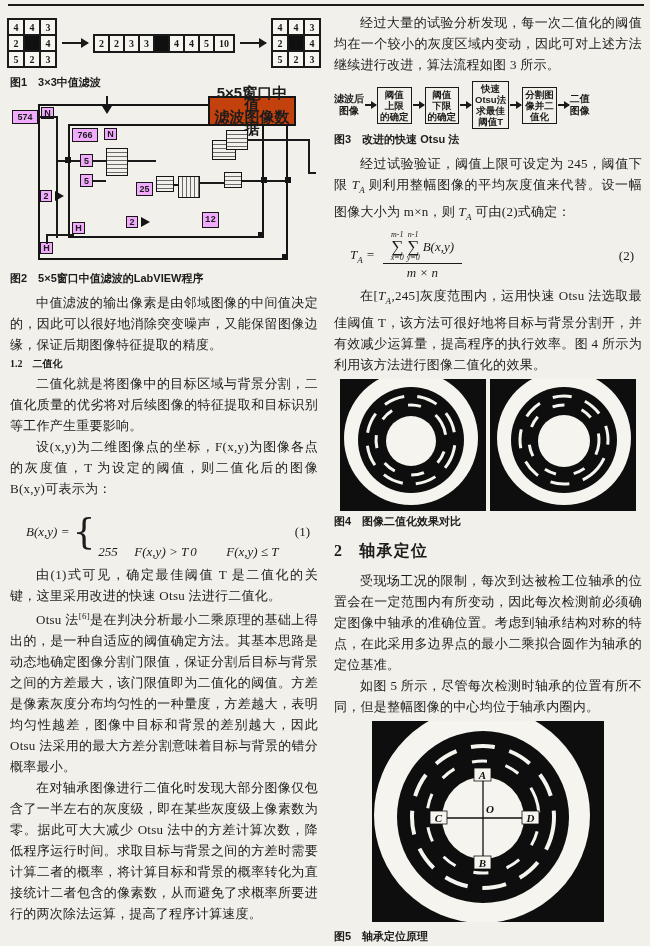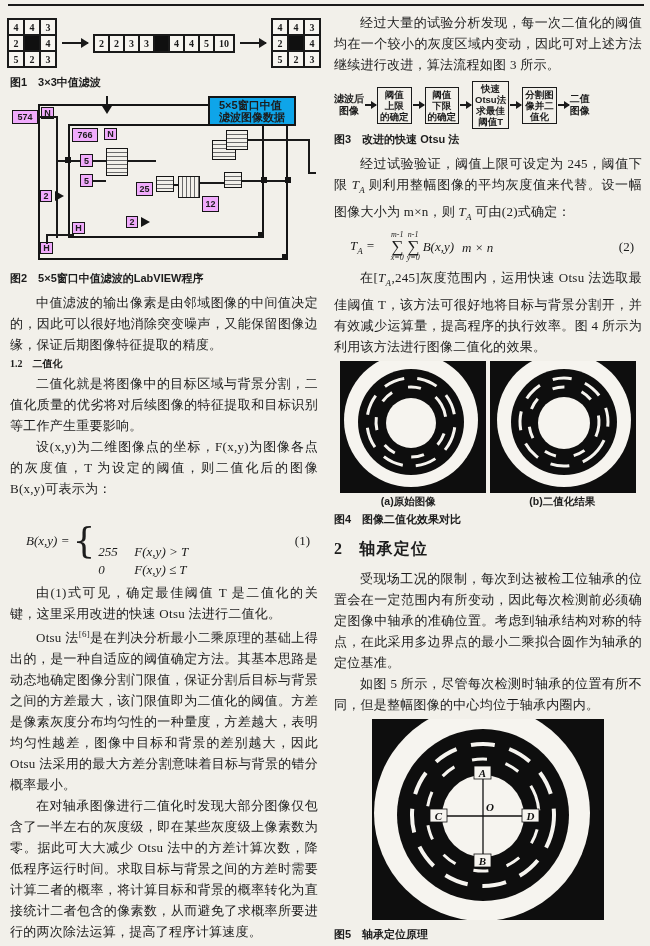--- a/index.html
+++ b/index.html
@@ -33,30 +33,30 @@
   
   .fig2 { position:relative; width:306px; height:172px; margin-top:4px; }
   .lvframe { position:absolute; border:2px solid #151515; }
   .lvbox { position:absolute; border:1.5px solid #151515; background:#f0abfc; display:flex; align-items:center; justify-content:center; font-weight:bold; font-size:9px; font-family:"Liberation Sans",sans-serif; }
   .lvicon { position:absolute; border:1.5px solid #151515; background:repeating-linear-gradient(180deg,#f2f0ea 0 3px,#6a6a6a 3px 4px); }
   .lvicon.vert { background:repeating-linear-gradient(90deg,#f2f0ea 0 3px,#6a6a6a 3px 4px); }
   .wire { position:absolute; background:#1a1a1a; }
   .tri { position:absolute; width:0; height:0; border-left:9px solid #151515; border-top:5px solid transparent; border-bottom:5px solid transparent; }
   .tridown { position:absolute; width:0; height:0; border-top:8px solid #151515; border-left:5px solid transparent; border-right:5px solid transparent; }
   .tunnel { position:absolute; width:6px; height:6px; background:#151515; }
-  .lvlabel { position:absolute; border:2px solid #151515; background:#0ea5e9; font-weight:bold; font-size:11px; line-height:12px; white-space:pre-line; display:flex; align-items:center; justify-content:center; font-family:"Liberation Sans",sans-serif; }
+  .lvlabel { position:absolute; border:2px solid #151515; background:#c2410c; font-weight:bold; font-size:15px; line-height:12px; text-align:center; white-space:pre-line; display:flex; align-items:center; justify-content:center; font-family:"Liberation Sans",sans-serif; }
 
   
   .equation { display:flex; align-items:center; font-size:13px; margin:4px 8px 4px 16px; }
   .equation .eqnum { margin-left:auto; font-style:normal; }
   .brace { font-size:36px; font-weight:400; line-height:1; margin:0 3px; font-family:"DejaVu Serif",serif; }
-  .cases { display:flex; flex-direction:column; gap:2px;margin-top:41px; }
+  .cases { display:flex; flex-direction:row; gap:2px;margin-top:41px; }
   .case { display:flex; }
   .case .val { width:36px; }
-  .frac { display:inline-flex; flex-direction:row; align-items:center; margin-left:8px; }
+  .frac { display:inline-flex; flex-direction:column; align-items:center; margin-left:8px; }
   .numer { display:flex; align-items:center; gap:3px; padding:0 8px 1px; }
   .fracline { align-self:stretch; border-top:1.2px solid #1c1c1c; }
   .denom { padding-top:1px; font-style:italic; }
   .sum { display:inline-flex; flex-direction:column; align-items:center; line-height:1; }
   .sum .lim { font-size:8px; font-style:italic; }
   .sum .sigma { font-size:17px; line-height:15px; }
 
   
   .flow { display:flex; align-items:center; margin:6px 0 2px; }
   .fbox { border:1.5px solid #1a1a1a; padding:1px 2px; text-align:center; font-size:9.5px; line-height:11px; white-space:pre-line; font-weight:bold; font-family:"Liberation Sans",sans-serif; flex-shrink:0; }
@@ -138,21 +138,21 @@
           <div class="lvbox" style="left:70px;top:58px;width:13px;height:13px;">5</div>
           <div class="lvbox" style="left:70px;top:78px;width:13px;height:13px;">5</div>
           <div class="wire" style="left:83px;top:64px;width:13px;height:1.5px;"></div>
           <div class="wire" style="left:83px;top:84px;width:13px;height:1.5px;"></div>
           <div class="lvicon" style="left:96px;top:52px;width:22px;height:28px;"></div>
           <div class="wire" style="left:118px;top:64px;width:28px;height:1.5px;"></div>
           <div class="lvbox" style="left:126px;top:86px;width:17px;height:14px;">25</div>
           <div class="lvicon" style="left:146px;top:80px;width:18px;height:16px;"></div>
           <div class="lvicon vert" style="left:168px;top:80px;width:22px;height:22px;"></div>
           <div class="wire" style="left:164px;top:88px;width:4px;height:1.5px;"></div>
-          <div class="lvbox" style="left:192px;top:100px;width:17px;height:16px;">12</div>
+          <div class="lvbox" style="left:192px;top:116px;width:17px;height:16px;font-family:Liberation Mono, monospace;">12</div>
           <div class="lvicon" style="left:214px;top:76px;width:18px;height:16px;"></div>
           <div class="wire" style="left:190px;top:86px;width:24px;height:1.5px;"></div>
           <div class="lvicon" style="left:202px;top:44px;width:24px;height:20px;"></div>
           <div class="wire" style="left:232px;top:84px;width:46px;height:1.5px;"></div>
 
           <div class="lvbox" style="left:116px;top:120px;width:12px;height:12px;">2</div>
           <div class="tri" style="left:131px;top:121px;"></div>
           <div class="lvbox" style="left:30px;top:94px;width:12px;height:12px;">2</div>
           <div class="tri" style="left:45px;top:95px;"></div>
 
@@ -280,24 +280,20 @@
           <svg width="146" height="132" viewBox="0 0 146 132">
             <rect width="146" height="132" fill="#0e0e0e"></rect>
             <circle cx="74" cy="59" r="67" fill="#f6f4ef"></circle>
             <circle cx="74" cy="61" r="53" fill="#0e0e0e"></circle>
             <g fill="none" stroke="#f6f4ef">
               <circle cx="74" cy="61" r="44" stroke-width="3" stroke-dasharray="19 14" transform="rotate(40 74 61)"></circle>
               <circle cx="74" cy="61" r="35" stroke-width="3" stroke-dasharray="12 18" transform="rotate(5 74 61)"></circle>
             </g>
             <circle cx="74" cy="62" r="26" fill="#f6f4ef"></circle>
           </svg>
-        </div>
-        <div class="fig4-subs">
-          <span>(a)原始图像</span>
-          <span>(b)二值化结果</span>
         </div>
         <div class="figcap">图4　图像二值化效果对比</div>
       </div>
 
       <div class="sechead"><span class="num">2</span><span>轴承定位</span></div>
 
       <p class="para">受现场工况的限制，每次到达被检工位轴承的位置会在一定范围内有所变动，因此每次检测前必须确定图像中轴承的准确位置。考虑到轴承结构对称的特点，在此采用多边界点的最小二乘拟合圆作为轴承的定位基准。</p>
       <p class="para">如图 5 所示，尽管每次检测时轴承的位置有所不同，但是整幅图像的中心均位于轴承内圈内。</p>
 
       <div class="fig5-wrap">

